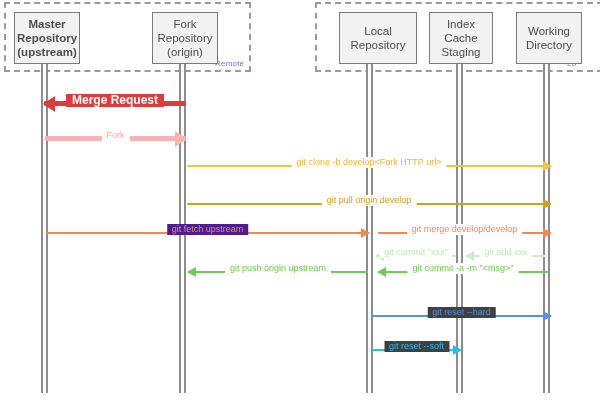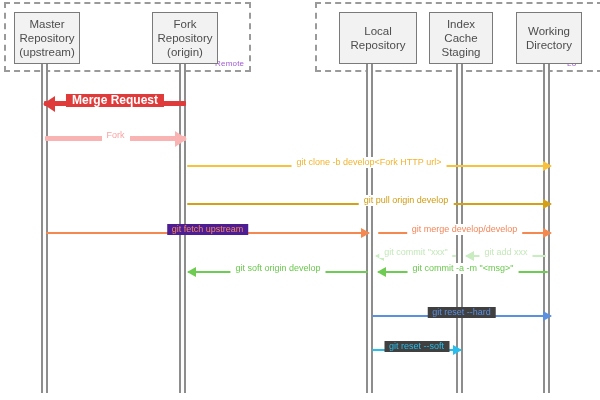--- a/index.html
+++ b/index.html
@@ -111,21 +111,21 @@
 <div id="canvas">
     <div class="frame" style="left: 4px; top: 2px; width: 247px; height: 70px;"></div>
     <div class="frame-label" style="left: 215px; top: 59px; color: rgb(160, 90, 208);">Remote</div>
     <div class="frame" style="left: 315px; top: 2px; width: 288px; height: 70px;"></div>
     <div class="frame-label" style="left: 567px; top: 59px; color: rgb(160, 90, 208);">Lo</div>
     <div class="lifeline" style="left: 40.5px; top: 64px; height: 329px;"></div>
     <div class="lifeline" style="left: 178.5px; top: 64px; height: 329px;"></div>
     <div class="lifeline" style="left: 365.5px; top: 64px; height: 329px;"></div>
     <div class="lifeline" style="left: 455.5px; top: 64px; height: 329px;"></div>
     <div class="lifeline" style="left: 542.5px; top: 64px; height: 329px;"></div>
-    <div class="actor" style="left: 14px; top: 12px; width: 66px; height: 52px;">
+    <div class="actor" style="left: 14px; top: 12px; width: 66px; height: 52px; font-weight: bold;">
       <span class="actor-text">Master
 Repository
 (upstream)</span>
     </div>
     <div class="actor" style="left: 152px; top: 12px; width: 66px; height: 52px;">
       <span class="actor-text">Fork
 Repository
 (origin)</span>
     </div>
     <div class="actor" style="left: 339px; top: 12px; width: 78px; height: 52px;">
@@ -152,21 +152,21 @@
       <div class="label" style="background: rgb(255, 255, 255); color: rgb(247, 163, 163);">Fork</div>
     </div>
     <div class="msg to-right " style="left: 187px; width: 364px; top: 165px;">
       <div class="line" style="background: rgb(247, 193, 59);"></div>
       <div class="head" style="border-left-color: rgb(247, 193, 59);"></div>
       <div class="label" style="background: rgb(255, 255, 255); color: rgb(242, 179, 46);">git clone -b develop&lt;Fork HTTP url&gt;</div>
     </div>
     <div class="msg to-right " style="left: 187px; width: 364px; top: 203px;">
       <div class="line" style="background: rgb(212, 160, 23);"></div>
       <div class="head" style="border-left-color: rgb(212, 160, 23);"></div>
-      <div class="label" style="background: rgb(255, 255, 255); color: rgb(207, 156, 19); margin-left: 37px;">git pull origin develop</div>
+      <div class="label" style="background: rgb(255, 255, 255); color: rgb(207, 156, 19);">git pull origin develop</div>
     </div>
     <div class="msg to-right " style="left: 46px; width: 323px; top: 232px;">
       <div class="line" style="background: rgb(245, 136, 79);"></div>
       <div class="head" style="border-left-color: rgb(245, 136, 79);"></div>
       <div class="label" style="background: #4c1d95; color: rgb(244, 134, 90);">git fetch upstream</div>
     </div>
     <div class="msg to-right " style="left: 378px; width: 173px; top: 232px;">
       <div class="line" style="background: rgb(245, 136, 79);"></div>
       <div class="head" style="border-left-color: rgb(245, 136, 79);"></div>
       <div class="label" style="background: rgb(255, 255, 255); color: rgb(244, 134, 90);">git  merge develop/develop</div>
@@ -177,21 +177,21 @@
       <div class="label" style="background: rgb(255, 255, 255); color: rgb(195, 232, 185);">git commit "xxx"</div>
     </div>
     <div class="msg to-left " style="left: 466px; width: 80px; top: 255px;">
       <div class="line" style="background: rgb(201, 236, 192);"></div>
       <div class="head" style="border-right-color: rgb(201, 236, 192);"></div>
       <div class="label" style="background: rgb(255, 255, 255); color: rgb(195, 232, 185);">git add xxx</div>
     </div>
     <div class="msg to-left " style="left: 188px; width: 180px; top: 271px;">
       <div class="line" style="background: rgb(111, 204, 82);"></div>
       <div class="head" style="border-right-color: rgb(111, 204, 82);"></div>
-      <div class="label" style="background: rgb(255, 255, 255); color: rgb(106, 201, 77);">git soft origin develop</div>
+      <div class="label" style="background: rgb(255, 255, 255); color: rgb(106, 201, 77);">git push origin upstream</div>
     </div>
     <div class="msg to-left " style="left: 378px; width: 170px; top: 271px;">
       <div class="line" style="background: rgb(111, 204, 82);"></div>
       <div class="head" style="border-right-color: rgb(111, 204, 82);"></div>
       <div class="label" style="background: rgb(255, 255, 255); color: rgb(106, 201, 77);">git commit -a -m "&lt;msg&gt;"</div>
     </div>
     <div class="msg to-right " style="left: 372px; width: 179px; top: 315px;">
       <div class="line" style="background: rgb(91, 143, 224);"></div>
       <div class="head" style="border-left-color: rgb(91, 143, 224);"></div>
       <div class="label" style="background: #404040; color: rgb(91, 143, 224);">git reset --hard</div>

